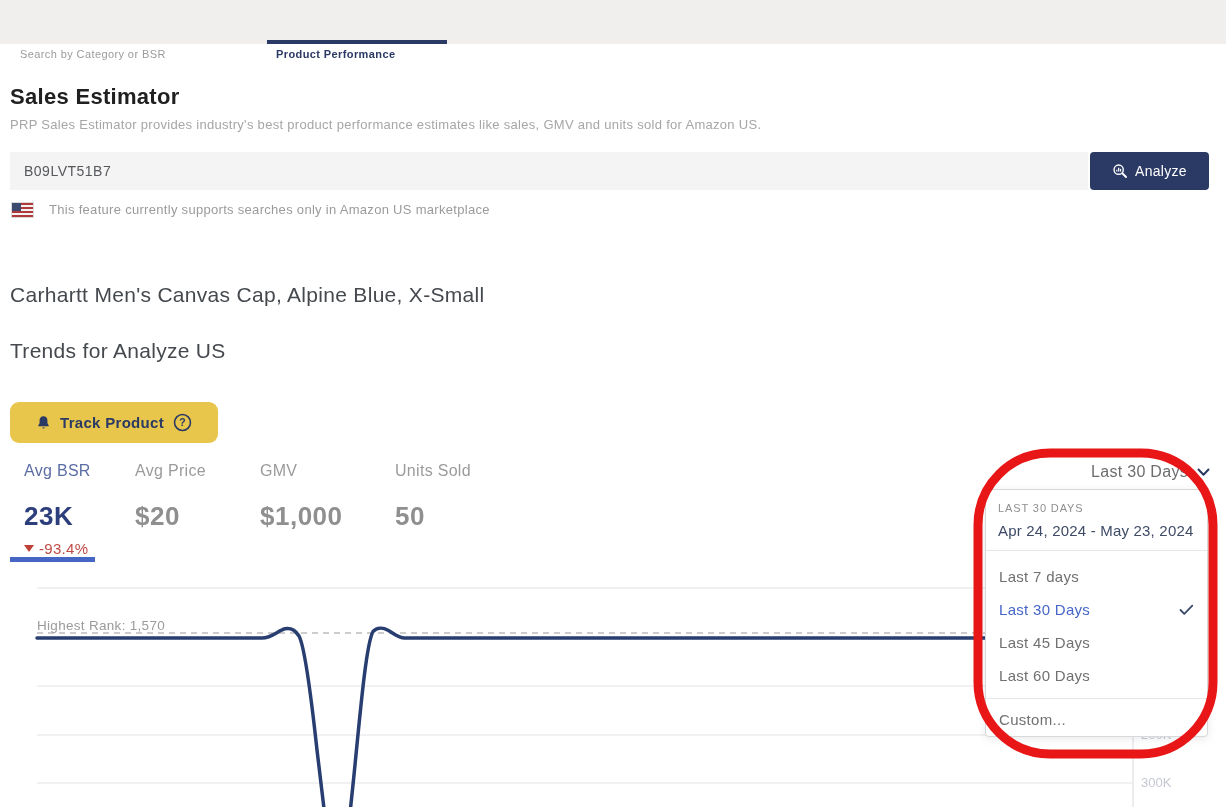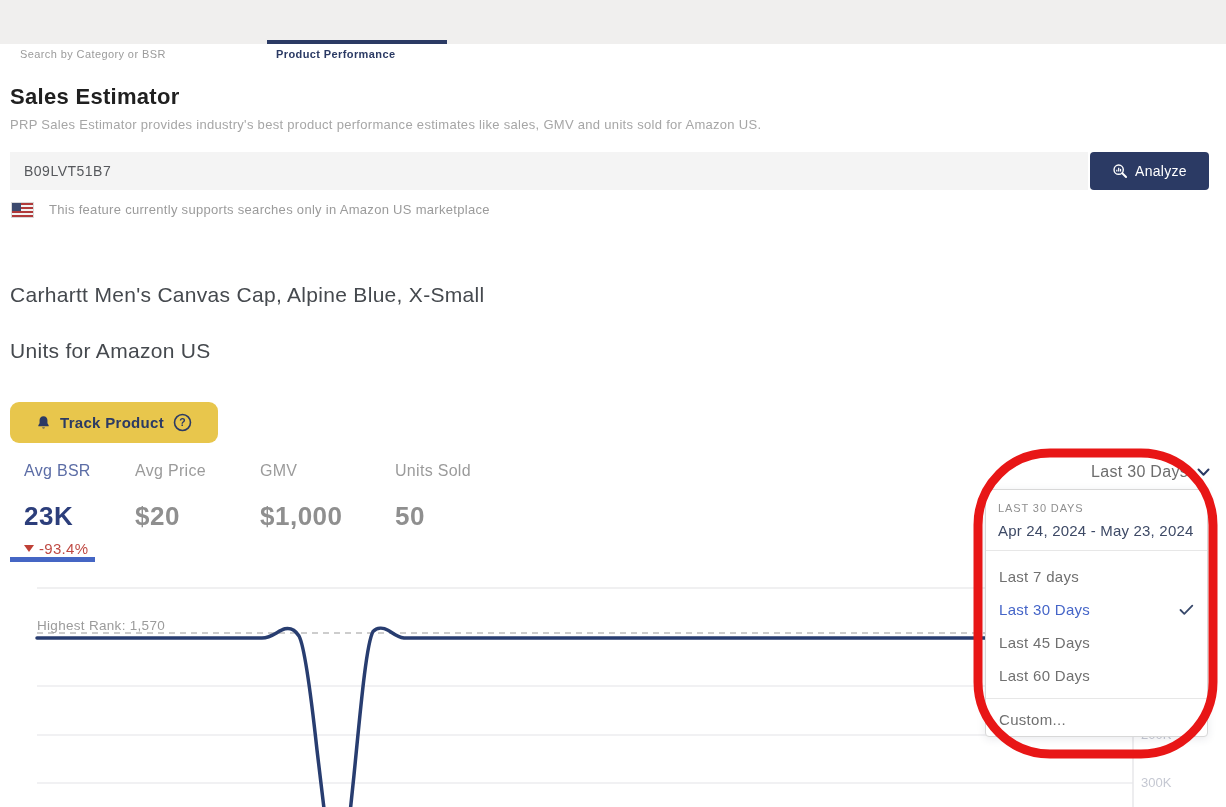--- a/index.html
+++ b/index.html
@@ -101,21 +101,21 @@
     </span>
     <span>Analyze</span>
   </button>
 
   <div class="abs notice">
     <span class="flag"></span>
     <span class="notice-text">This feature currently supports searches only in Amazon US marketplace</span>
   </div>
 
   <div class="abs product-title">Carhartt Men's Canvas Cap, Alpine Blue, X-Small</div>
-  <div class="abs trends-title">Units for Amazon US</div>
+  <div class="abs trends-title">Trends for Analyze US</div>
 
   <button class="abs track-btn">
     <span style="display:flex;">
       <svg width="15" height="16" viewBox="0 0 16 17">
         <path d="M8 1.2c-2.7 0-4.2 2-4.2 4.4v3.2L2.5 11v1h11v-1l-1.3-2.2V5.6C12.2 3.2 10.7 1.2 8 1.2z" fill="#2b3a64"></path>
         <path d="M6.4 13.2a1.7 1.7 0 0 0 3.2 0z" fill="#2b3a64"></path>
       </svg>
     </span>
     <span>Track Product</span>
     <span style="display:flex;">

